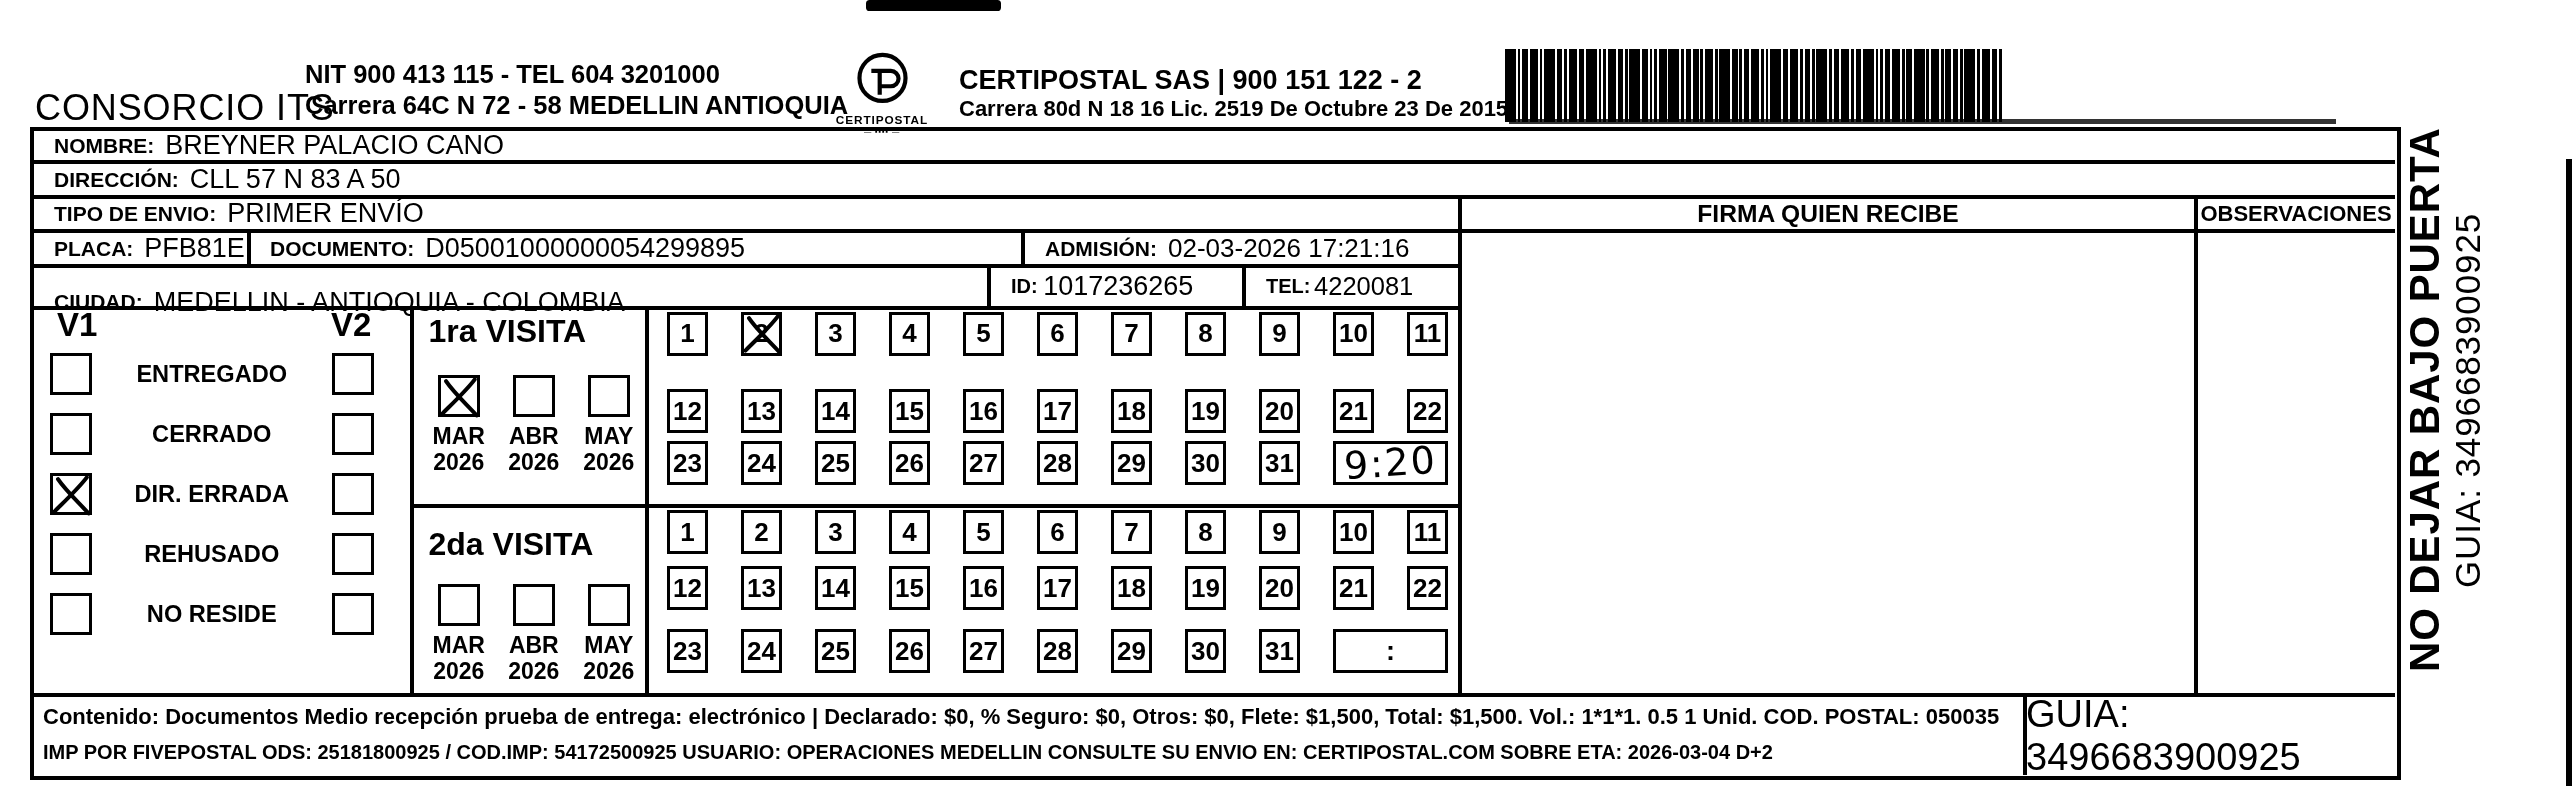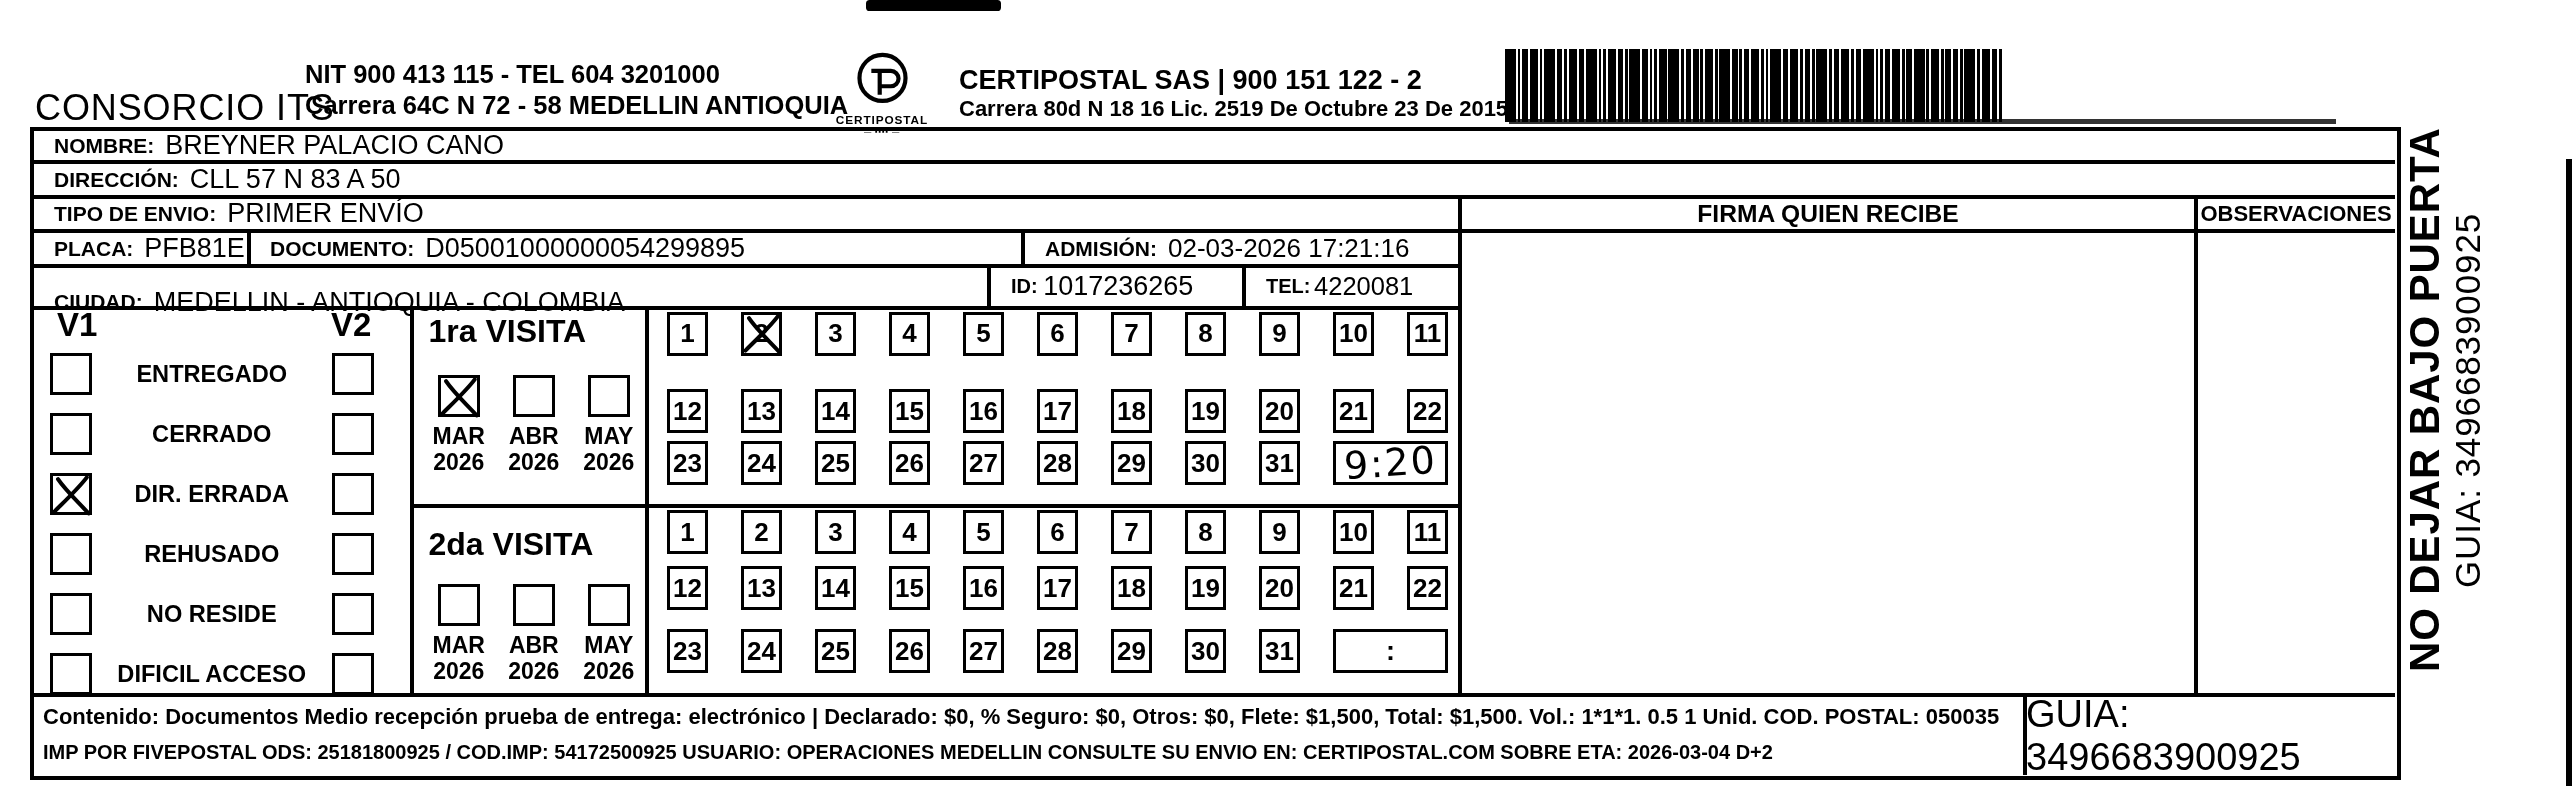--- a/index.html
+++ b/index.html
@@ -170,25 +170,20 @@
           <div class="status-row">
             <span class="chk"></span>
             <span class="status-label">REHUSADO</span>
             <span class="chk"></span>
           </div>
           <div class="status-row">
             <span class="chk"></span>
             <span class="status-label">NO RESIDE</span>
             <span class="chk"></span>
           </div>
-          <div class="status-row">
-            <span class="chk"></span>
-            <span class="status-label">DIFICIL ACCESO</span>
-            <span class="chk"></span>
-          </div>
         </div>
     </div>
 
     <div class="abs" style="left:380px;top:175px;width:231px;height:198px;">
       <div class="visit-title" style="top:7.3px;">1ra VISITA</div>
       <div class="months" style="top:69px;">
           <div class="month">
             <span class="chk">
               <svg class="xmark" viewBox="0 0 50 50">
                 <path d="M10 8 C18 20 32 33 44 46"></path>

